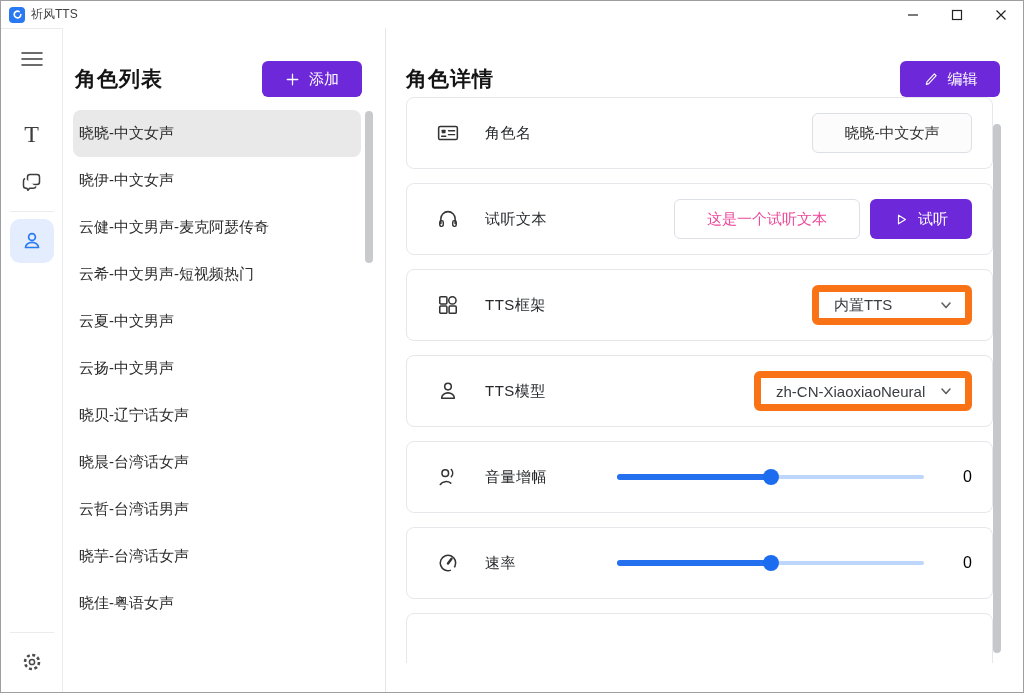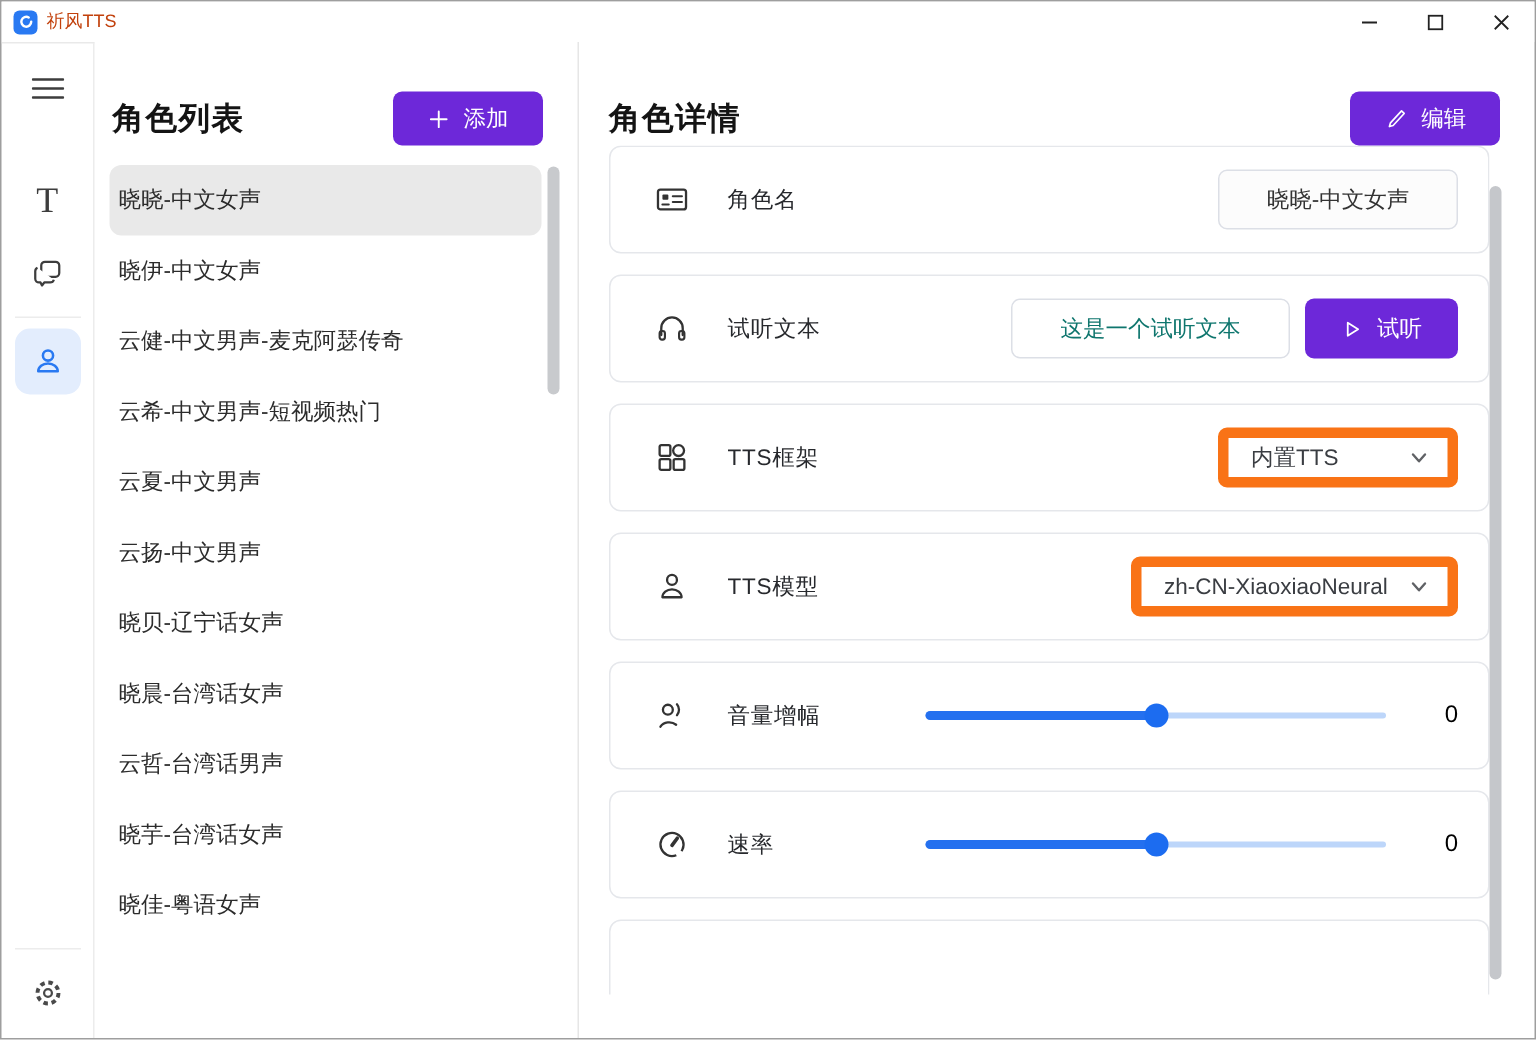--- a/index.html
+++ b/index.html
@@ -6,21 +6,21 @@
   html,body { width:1024px; height:693px; }
   body {
     font-family:"Liberation Sans","DejaVu Sans",sans-serif;
     background:#ffffff; color:#2f2f2f;
     border:1px solid #9e9e9e;
     overflow:hidden; position:relative;
   }
   
   .titlebar { height:27px; display:flex; align-items:center; padding-left:8px; background:#fff; }
   .app-icon { width:16px; height:16px; border-radius:4px; background:#2979f2; display:flex; align-items:center; justify-content:center; flex:none; }
-  .app-title { font-size:12px; color:#c2410c; margin-left:6px; }
+  .app-title { font-size:12px; color:#404040; margin-left:6px; }
   .win-controls { margin-left:auto; display:flex; height:100%; }
   .win-btn { width:44px; height:100%; display:flex; align-items:center; justify-content:center; color:#222; }
   
   .main { display:flex; height:664px; }
   .rail {
     width:62px; flex:none; border-top:1px solid #e9e9e9; border-right:1px solid #ececec;
     display:flex; flex-direction:column; align-items:center;
   }
   .rail-icon { width:44px; height:44px; display:flex; align-items:center; justify-content:center; border-radius:10px; }
   .rail-icon.hamburger { margin-top:8px; }
@@ -53,21 +53,21 @@
     display:flex; align-items:center; padding:0 20px 0 30px; background:#fff;
   }
   .card-label { font-size:15px; color:#27292d; margin-left:26px; letter-spacing:0.5px; }
   .card-control { margin-left:auto; display:flex; align-items:center; }
   .value-box {
     width:160px; height:40px; border:1px solid #dcdfe6; border-radius:6px; background:#fcfcfc;
     display:flex; align-items:center; justify-content:center; font-size:15px; color:#333;
   }
   .text-input {
     width:186px; height:40px; border:1px solid #dcdfe6; border-radius:6px; background:#fff;
-    text-align:center; font-size:15px; color:#0f766e; font-family:inherit; padding:0 8px;
+    text-align:center; font-size:15px; color:#ec4899; font-family:inherit; padding:0 8px;
   }
   .listen-btn { width:102px; margin-left:10px; height:40px; }
   .select-box {
     height:40px; border:7px solid #f97316; border-radius:6px; background:#fff;
     display:flex; align-items:center; justify-content:space-between; padding:0 12px 0 15px;
     font-size:15px; color:#3a3d42; cursor:pointer;
   }
   .select-framework { width:160px; }
   .select-model { width:218px; }
   .slider-row { display:flex; align-items:center; flex:1; }

